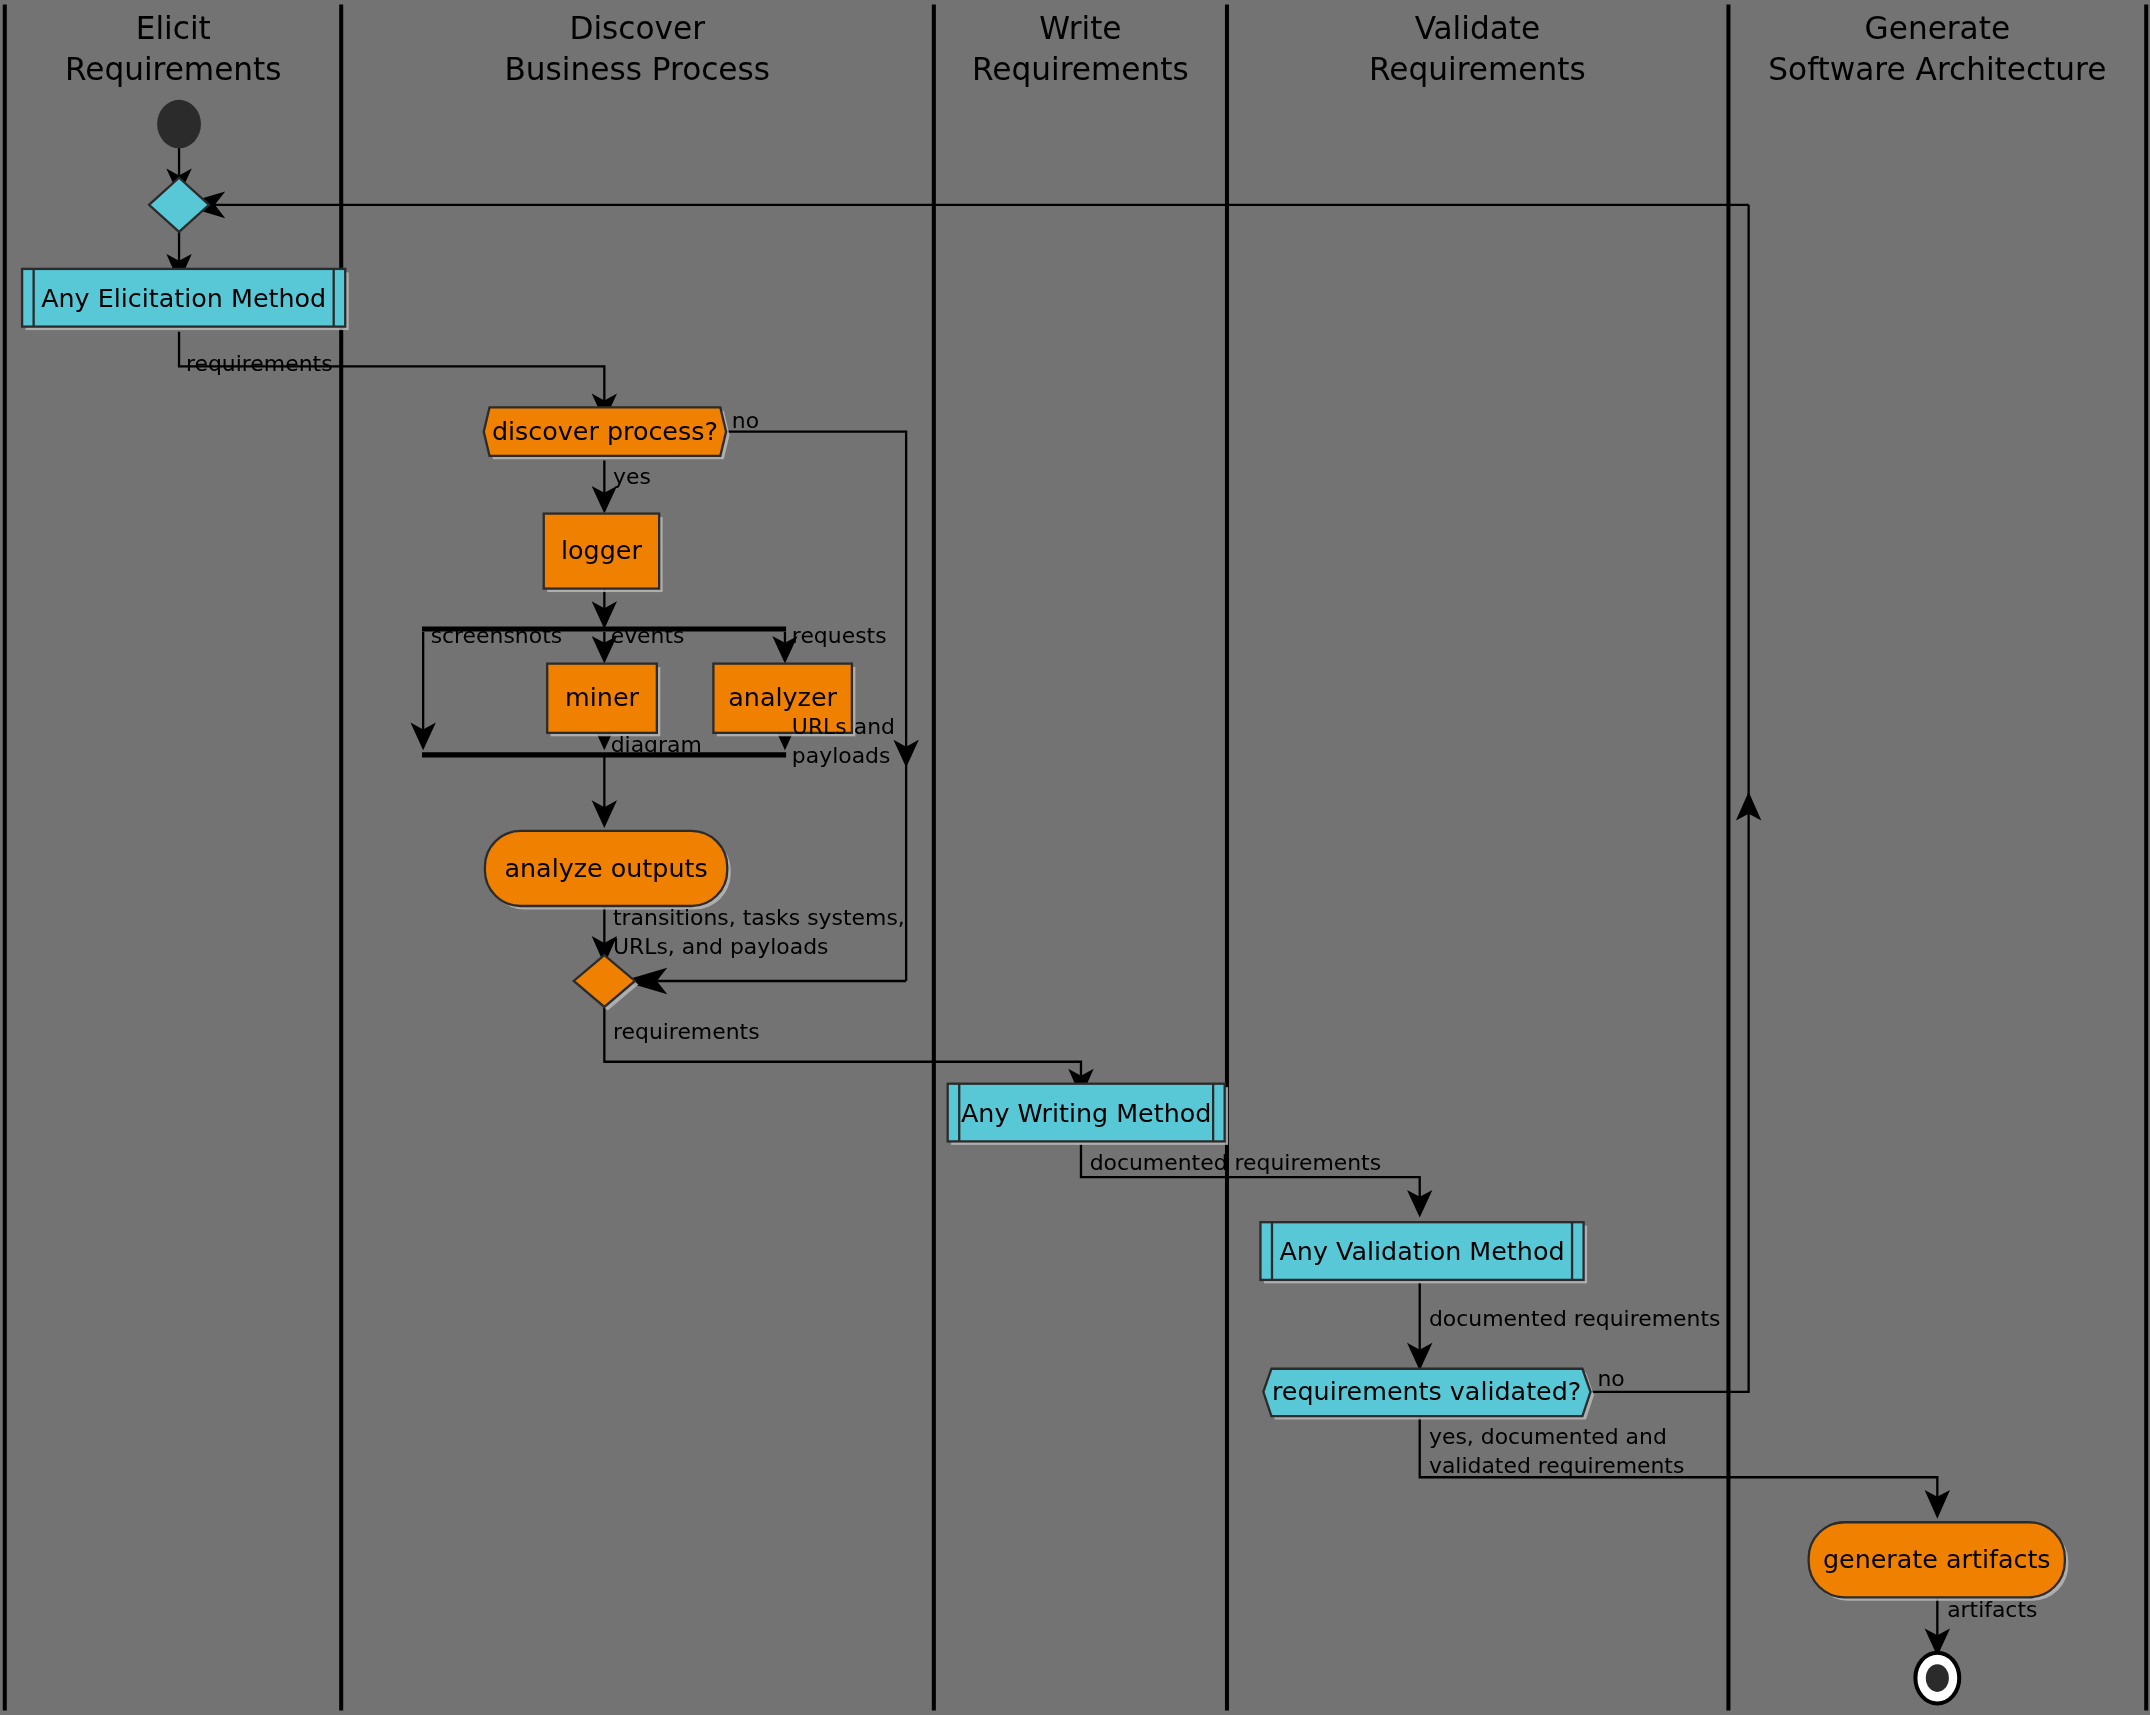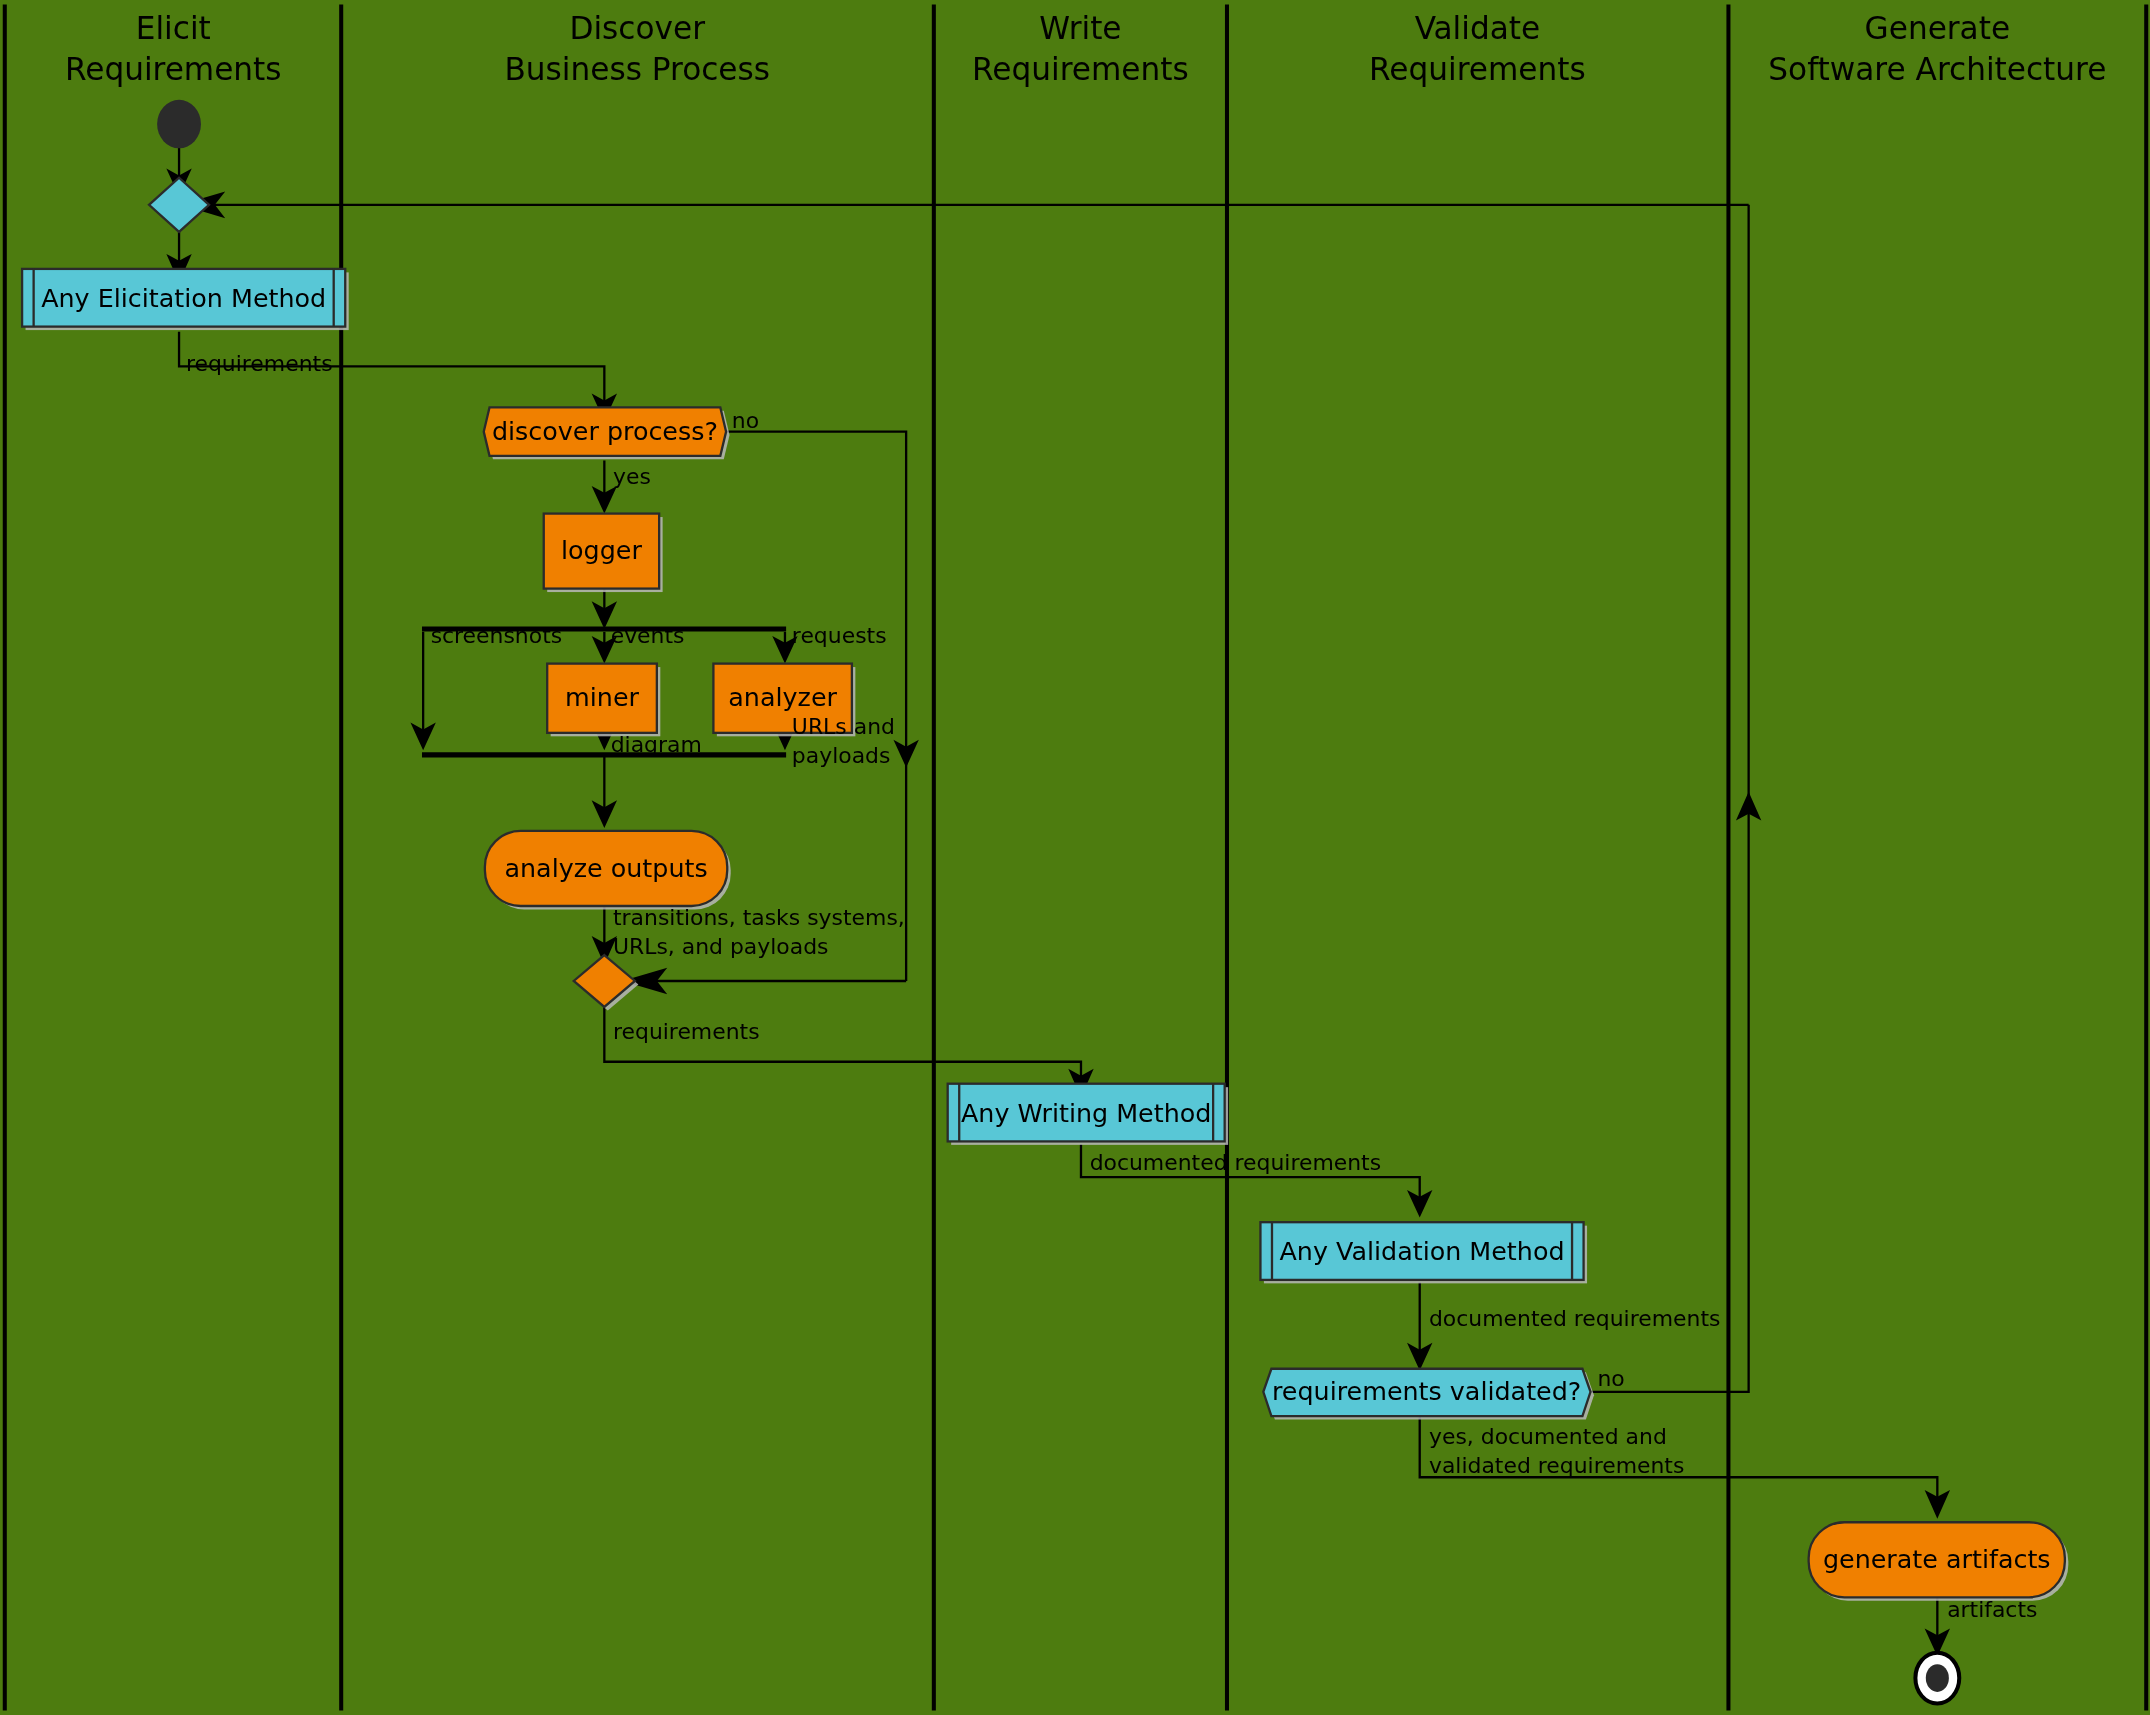--- a/index.html
+++ b/index.html
@@ -8,21 +8,21 @@
     padding: 0;
     background: #ffffff;
   }
   body {
     font-family: "DejaVu Sans", sans-serif;
   }
   #diagram-root {
     position: relative;
     width: 2151px;
     height: 1715px;
-    background: #4d7c0f;
+    background: #737373;
     overflow: hidden;
   }
   svg#canvas {
     position: absolute;
     left: 0;
     top: 0;
     width: 2151px;
     height: 1715px;
   }
   .lane-title {

